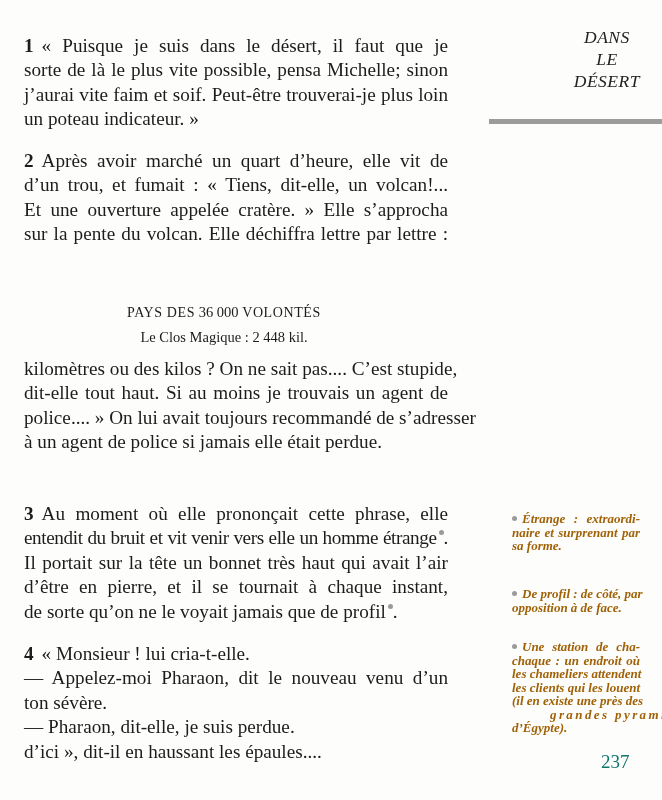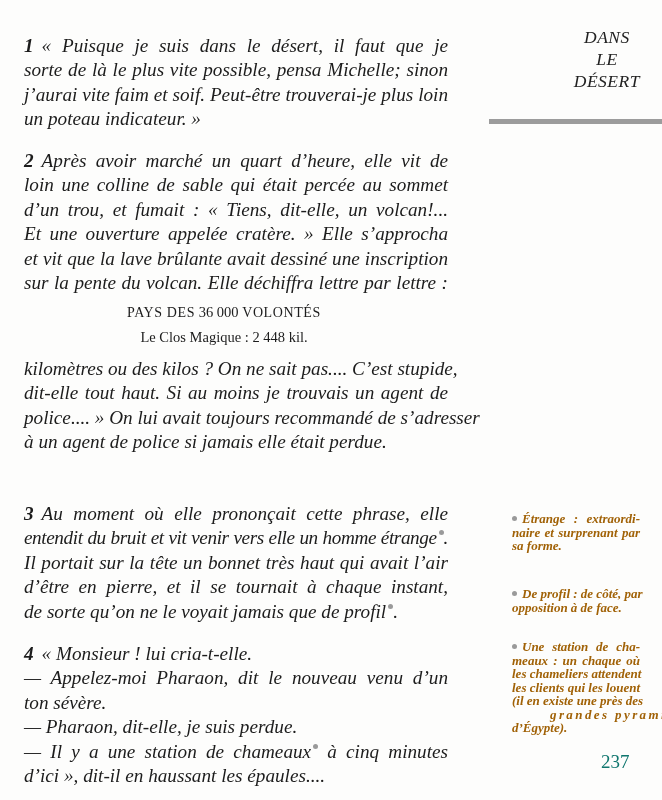--- a/index.html
+++ b/index.html
@@ -1,21 +1,21 @@
 <!DOCTYPE html>
 <html><head>
 <meta charset="utf-8">
 <style>
   html, body { margin: 0; padding: 0; }
   body {
     width: 662px; height: 800px; background: #fdfdfc; position: relative; overflow: hidden;
     font-family: "Liberation Serif", "DejaVu Serif", serif; color: #1c1c1c;
   }
   .main { position: absolute; left: 24px; width: 424px; }
-  .p { font-size: 19.2px; line-height: 24.4px; text-align: justify; margin: 0; font-style: italic; }
+  .p { font-size: 19.2px; line-height: 24.4px; text-align: justify; margin: 0; }
   .p .num { font-weight: bold; margin-right: 8px; }
   .line { display: block; text-align: justify; text-align-last: justify; white-space: nowrap; }
   .line.last { text-align-last: left; }
   .note-dot { display: inline-block; width: 5px; height: 5px; border-radius: 50%; background: #9a9a9a; vertical-align: 9px; margin-left: 2px; }
   .inscription { position: absolute; left: 0; width: 448px; text-align: center; font-size: 14.5px; line-height: 24px; }
   .inscription .sc { letter-spacing: 0.6px; font-size: 14px; margin-top: 44px; }
   .heading {
     position: absolute; right: 22px; top: 26px; text-align: center;
     font-style: italic; font-size: 17.5px; line-height: 22px; letter-spacing: 0.5px; color: #222;
   }
@@ -42,24 +42,22 @@
     <span class="line"><span class="num">1</span><span>« Puisque je suis dans le désert, il faut que je</span></span>
     <span class="line">sorte de là le plus vite possible, pensa Michelle; sinon</span>
     <span class="line">j’aurai vite faim et soif. Peut-être trouverai-je plus loin</span>
     <span class="line last">un poteau indicateur. »</span>
   </p>
 </div>
 
 <div class="main" style="top:149px;">
   <p class="p">
     <span class="line"><span class="num">2</span><span>Après avoir marché un quart d’heure, elle vit de</span></span>
-    <span class="line">loin une colline de sable qui était percée au sommet</span>
     <span class="line">d’un trou, et fumait : « Tiens, dit-elle, un volcan!...</span>
     <span class="line">Et une ouverture appelée cratère. » Elle s’approcha</span>
-    <span class="line">et vit que la lave brûlante avait dessiné une inscription</span>
     <span class="line">sur la pente du volcan. Elle déchiffra lettre par lettre :</span>
   </p>
 </div>
 
 <div class="inscription" style="top:300px;">
   <div>
     <span class="sc">PAYS DES</span>
     <span>36 000</span>
     <span class="sc">VOLONTÉS</span>
   </div>
@@ -84,39 +82,38 @@
     <span class="line last"><span>de sorte qu’on ne le voyait jamais que de profil</span><span class="note-dot"></span><span>.</span></span>
   </p>
 </div>
 
 <div class="main" style="top:642px;">
   <p class="p">
     <span class="line last"><span class="num">4</span><span>« Monsieur ! lui cria-t-elle.</span></span>
     <span class="line">— Appelez-moi Pharaon, dit le nouveau venu d’un</span>
     <span class="line last">ton sévère.</span>
     <span class="line last">— Pharaon, dit-elle, je suis perdue.</span>
-    <span class="line"><span>— Il y a une station de chameaux</span><span class="note-dot"></span><span> à cinq minutes</span></span>
     <span class="line last">d’ici », dit-il en haussant les épaules....</span>
   </p>
 </div>
 
 <div class="notes" style="top:512px;">
   <span class="line"><span class="bullet"></span><span>Étrange : extraordi-</span></span>
   <span class="line">naire et surprenant par</span>
   <span class="line last">sa forme.</span>
 </div>
 
 <div class="notes" style="top:587px;">
   <span class="line"><span class="bullet"></span><span>De profil : de côté, par</span></span>
   <span class="line last">opposition à de face.</span>
 </div>
 
 <div class="notes" style="top:640px;">
   <span class="line"><span class="bullet"></span><span>Une station de cha-</span></span>
-  <span class="line">meaux : un chaque où</span>
+  <span class="line">chaque : un endroit où</span>
   <span class="line">les chameliers attendent</span>
   <span class="line">les clients qui les louent</span>
   <span class="line">(il en existe une près des</span>
   <span class="line spread">grandes pyramides</span>
   <span class="line last">d’Égypte).</span>
 </div>
 
 <div class="pagenum">237</div>
 
 </body></html>

